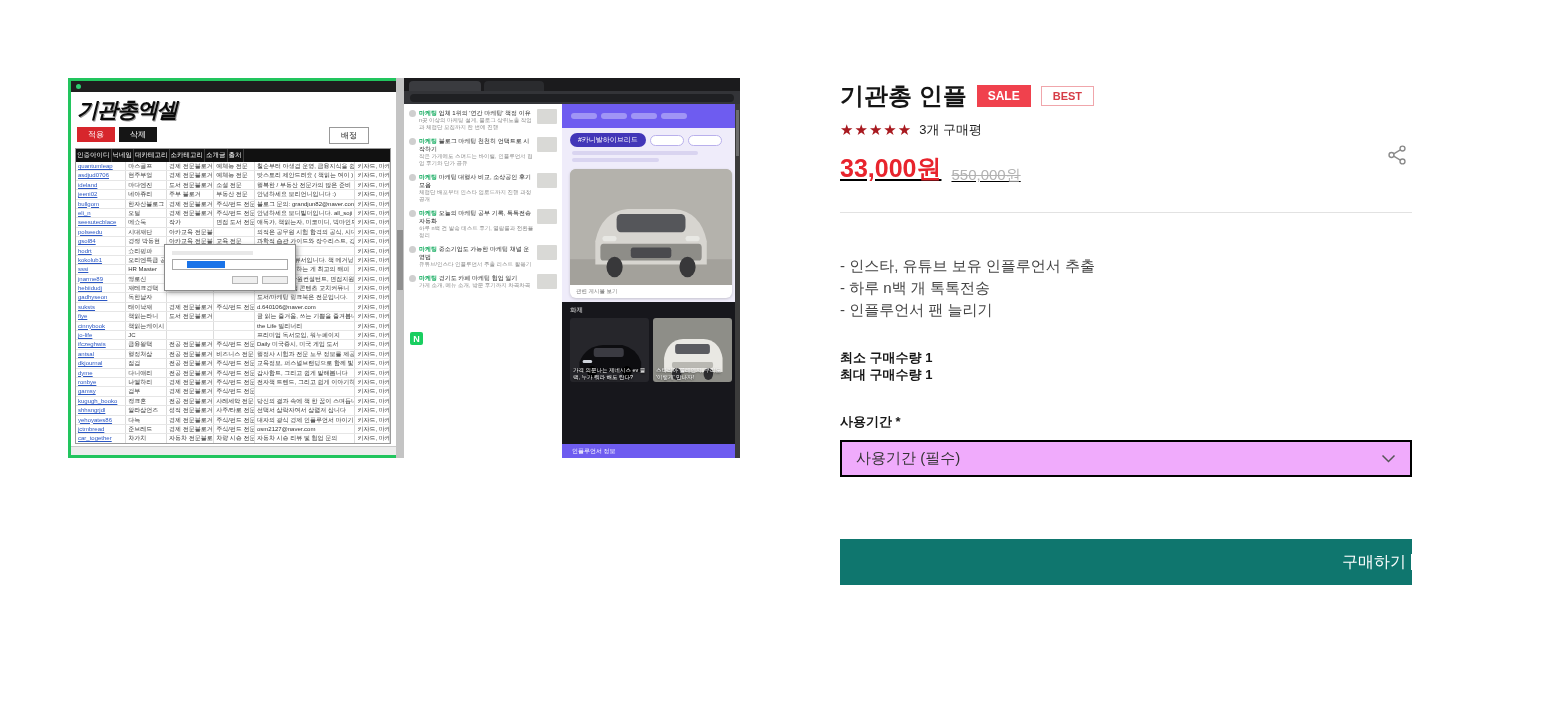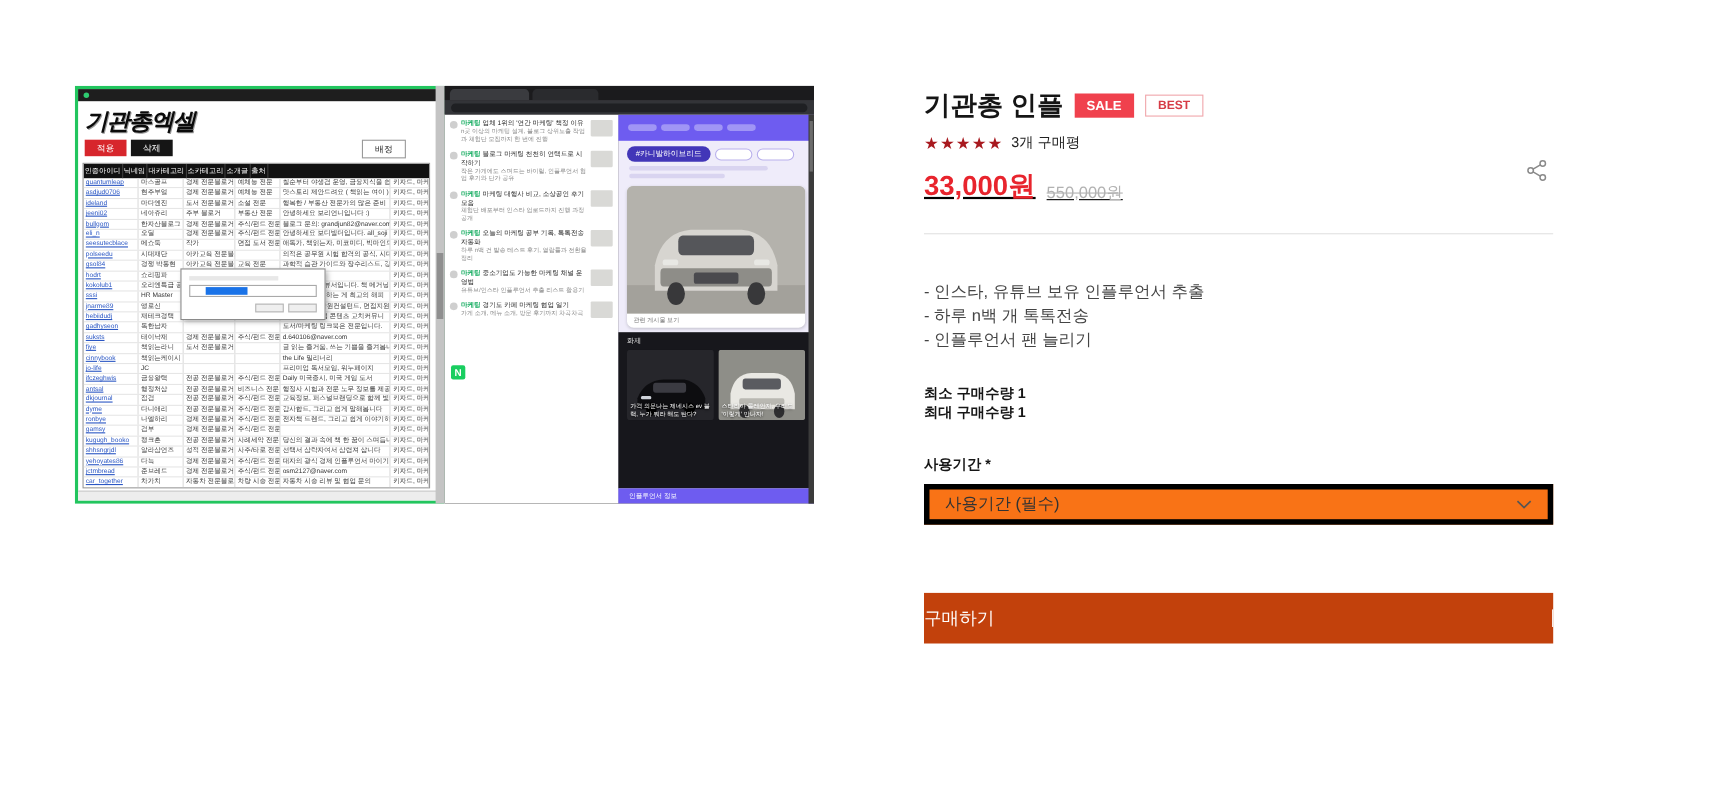--- a/index.html
+++ b/index.html
@@ -95,24 +95,24 @@
   .review-count { font-size:13px; color:#222; }
   .price-row { margin-top:13px; display:flex; align-items:flex-end; gap:10px;text-decoration:underline; }
   .price-sale { color:#e8242d; font-size:25px; font-weight:bold; }
   .price-original { color:#b2b2b2; font-size:15px; text-decoration:line-through; }
   .share-btn { position:absolute; right:2px; top:62px; width:26px; height:26px; cursor:pointer;
                display:flex; align-items:center; justify-content:center; }
   .divider { margin-top:27px; border-top:1px solid #e2e2e2; }
   .desc { margin-top:42px; font-size:15px; color:#444; line-height:22px; }
   .qty { margin-top:28px; font-size:13px; font-weight:bold; color:#161616; line-height:17px; }
   .option-label { margin-top:30px; font-size:13px; font-weight:bold; color:#161616; }
-  .select-box { margin-top:9px; height:37px; border:5px solid #000000; display:flex; align-items:center;
-                justify-content:space-between; padding:0 14px; font-size:15px; color:#333; cursor:pointer; background:#f97316; }
-  .buy-button { margin-top:62px; height:46px; background:#c2410c; color:#fff; font-size:16px;
-                display:flex; align-items:center; justify-content:space-between; gap:5px; cursor:pointer; }
+  .select-box { margin-top:9px; height:37px; border:2px solid #000000; display:flex; align-items:center;
+                justify-content:space-between; padding:0 14px; font-size:15px; color:#333; cursor:pointer; background:#f0abfc; }
+  .buy-button { margin-top:62px; height:46px; background:#0f766e; color:#fff; font-size:16px;
+                display:flex; align-items:center; justify-content:flex-end; gap:5px; cursor:pointer; }
   .buy-caret { width:1px; height:16px; background:#fff; }
 </style>
 </head>
 <body>
 
 <div class="gallery">
 
   <div class="slide">
     <div class="xl-window">
       <div class="xl-titlebar">

